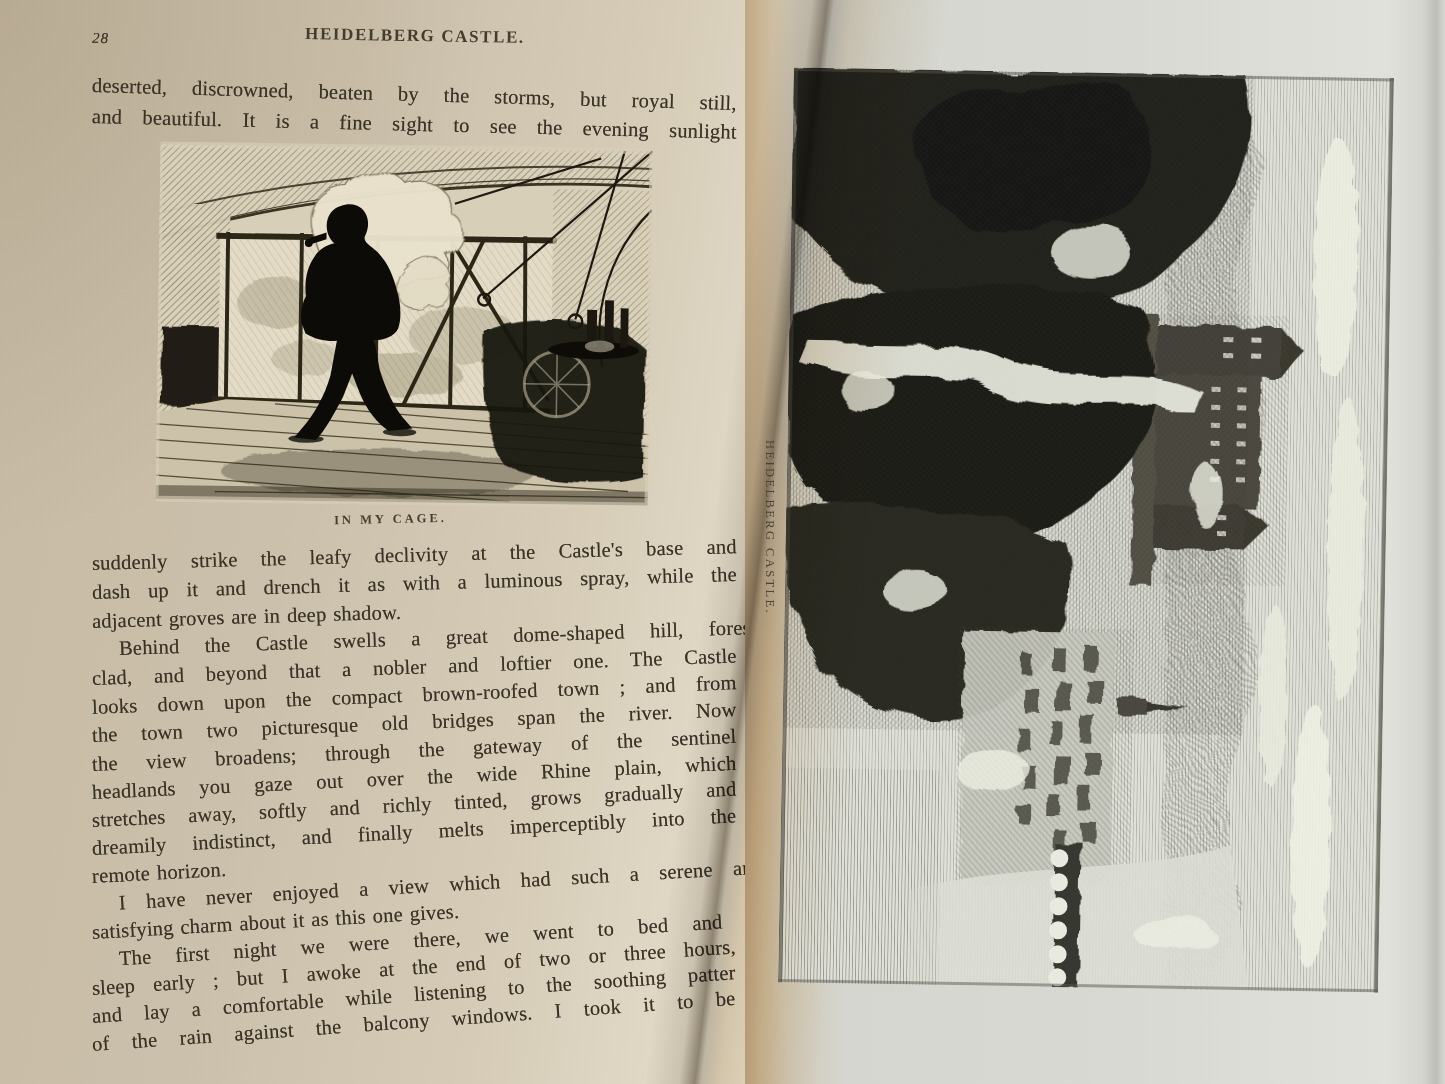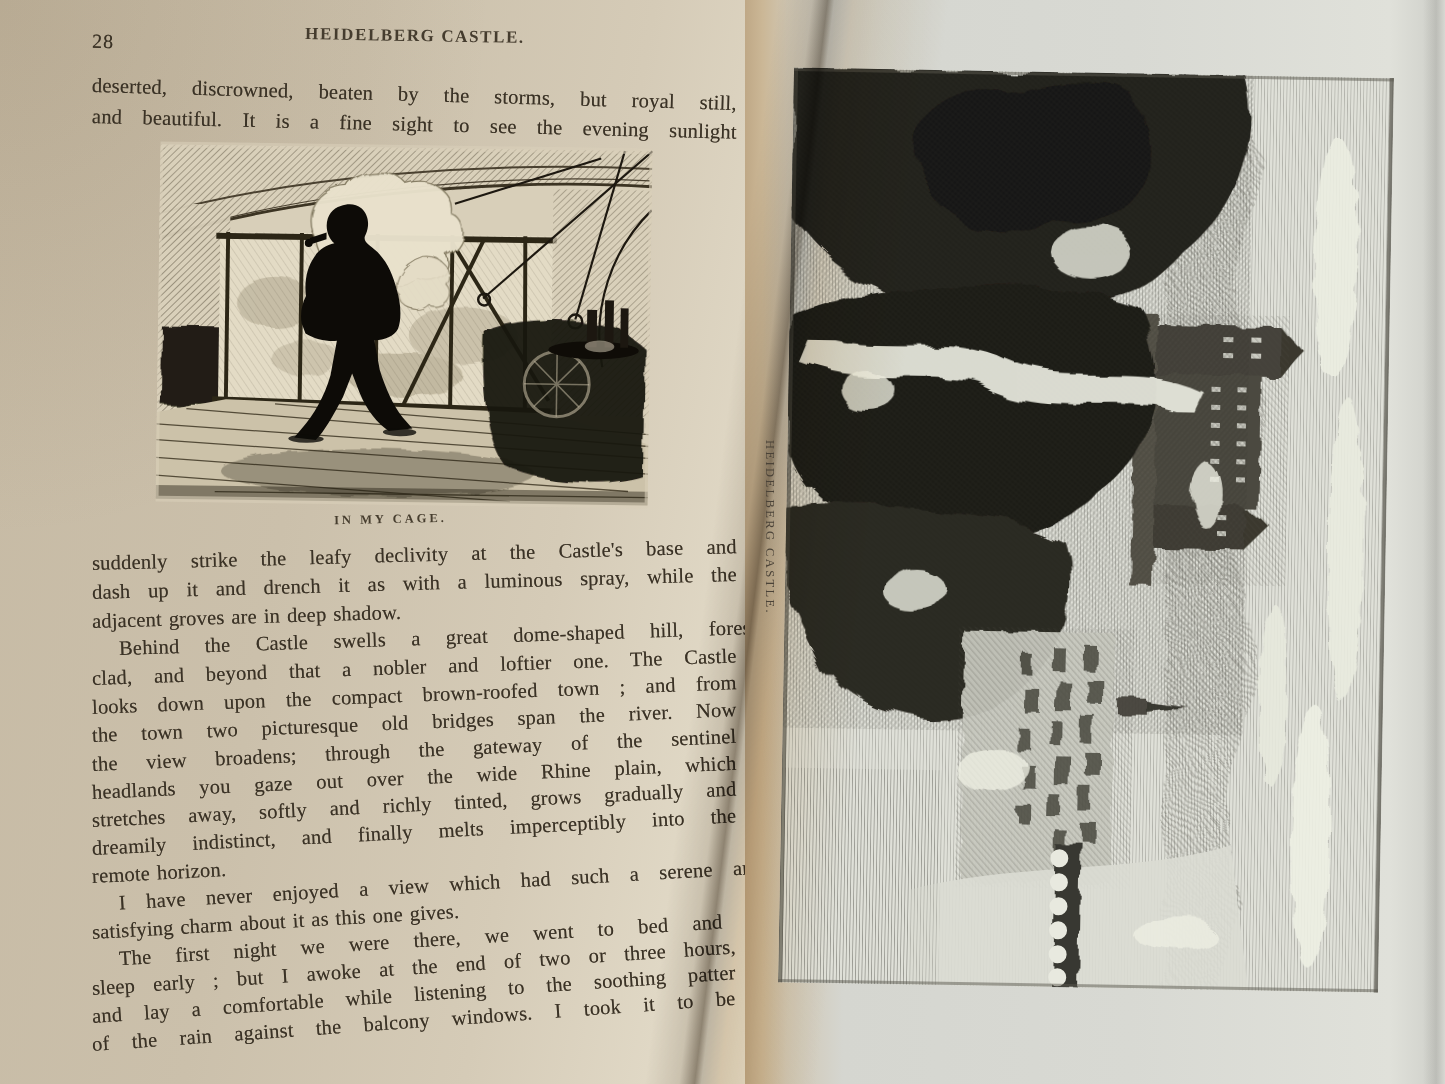--- a/index.html
+++ b/index.html
@@ -21,22 +21,22 @@
   .page-right::after{content:"";position:absolute;top:0;bottom:0;right:0;width:22px;
     background:linear-gradient(90deg,rgba(0,0,0,0),rgba(100,100,95,.18) 60%,rgba(240,240,235,.25));}
   .gutter{position:absolute;left:712px;top:-40px;width:170px;height:1164px;
     transform:rotate(7deg);transform-origin:50% 50%;mix-blend-mode:multiply;pointer-events:none;z-index:6;
     background:linear-gradient(90deg,
       rgba(90,75,55,0) 0%, rgba(90,75,55,.16) 20%, rgba(66,52,34,.50) 29%, rgba(66,52,34,.22) 33%,
       rgba(196,164,120,.30) 44%, rgba(210,186,146,.22) 62%, rgba(210,186,146,0) 100%);}
 
   
   .ink{color:#3a3226;text-shadow:0 0 .5px rgba(45,35,18,.55);}
-  .pageno{position:absolute;left:92px;top:30px;font-size:20px;letter-spacing:1px;
-    transform:rotate(1deg);}
+  .pageno{position:absolute;left:92px;top:30px;font-size:15px;letter-spacing:1px;
+    transform:rotate(1deg);font-style:italic;}
   .runhead{position:absolute;left:95px;top:26px;width:640px;text-align:center;
     font-size:17px;font-weight:bold;letter-spacing:1.6px;transform:rotate(1deg);color:#453c2e;}
   .bl{position:absolute;left:92px;width:645px;font-size:20.5px;line-height:26px;
     letter-spacing:.2px;word-spacing:1.5px;transform-origin:0 50%;transform:rotate(var(--r,0deg));white-space:nowrap;}
   .jl{white-space:normal;text-align:justify;text-align-last:justify;}
   .ind{padding-left:27px;}
   .plate-caption{position:absolute;left:163px;top:512px;width:455px;text-align:center;
     font-size:12.5px;font-weight:bold;letter-spacing:3px;color:#473e2f;transform:rotate(-1.2deg);}
 
   

